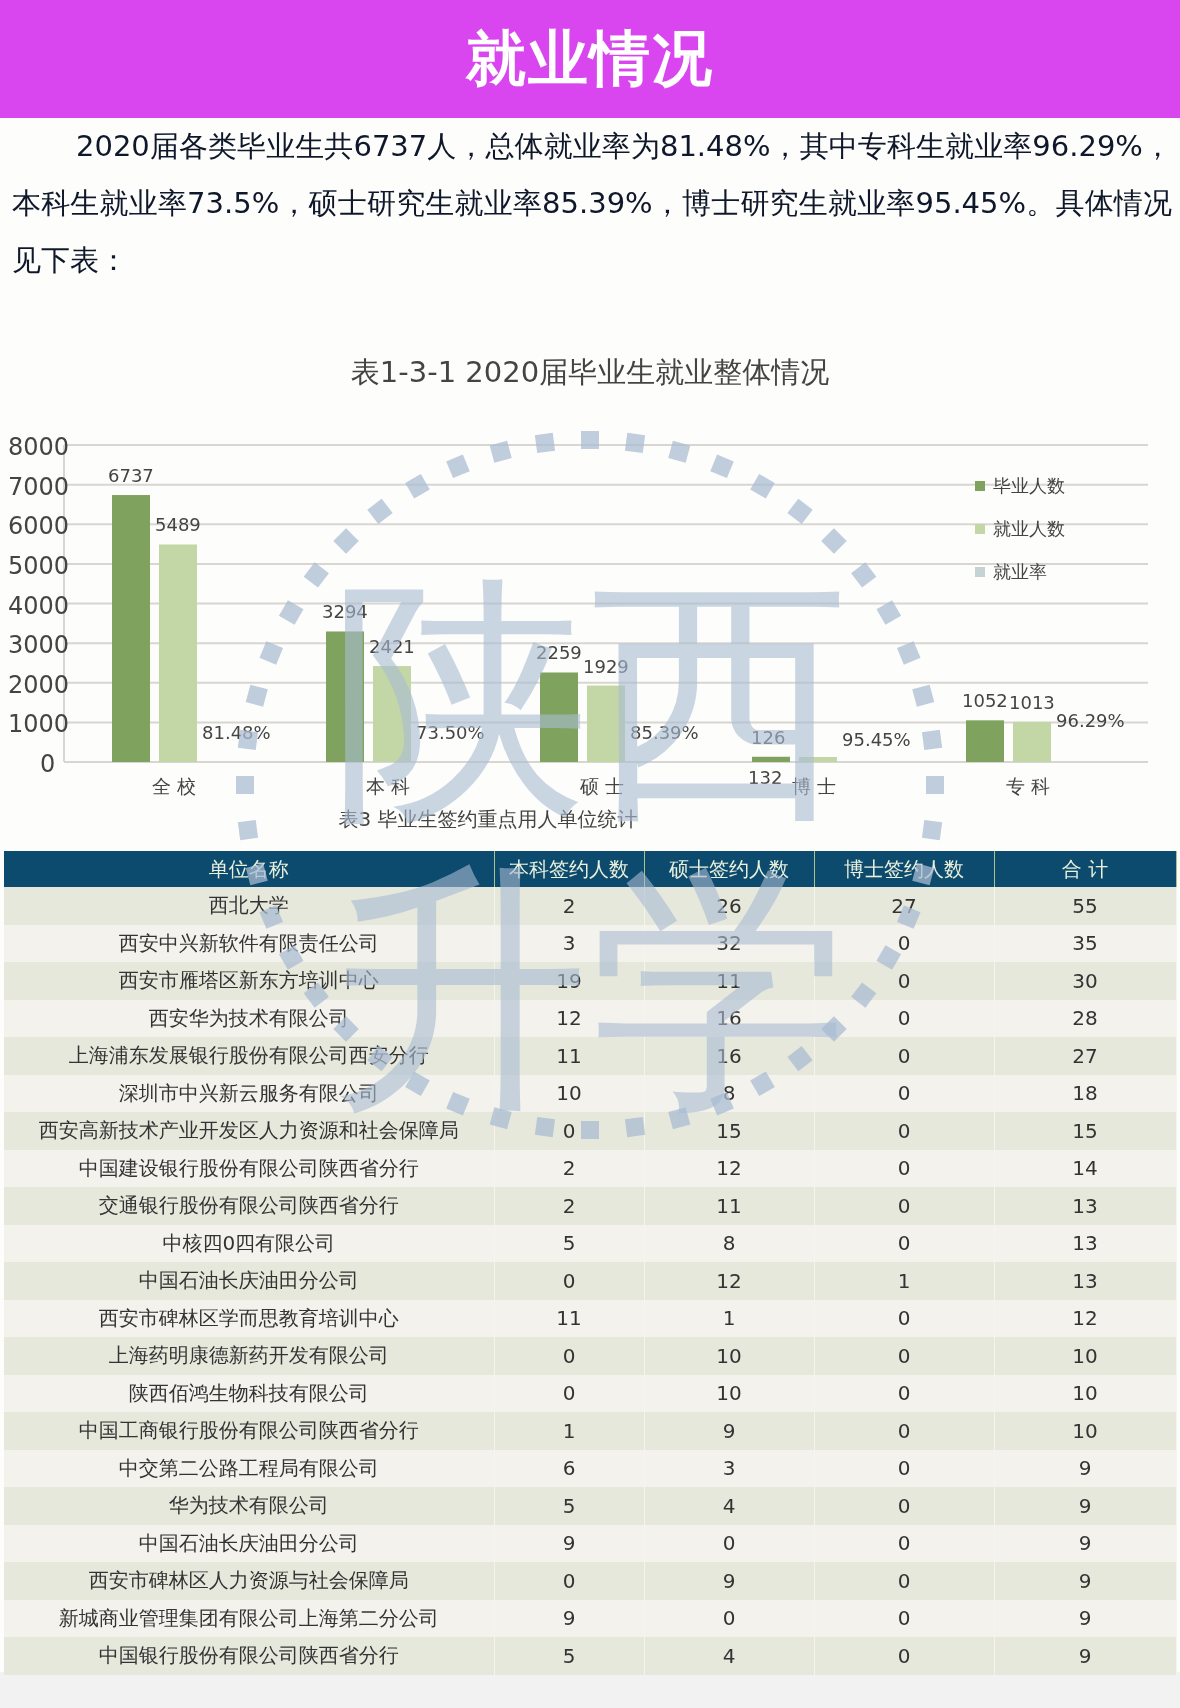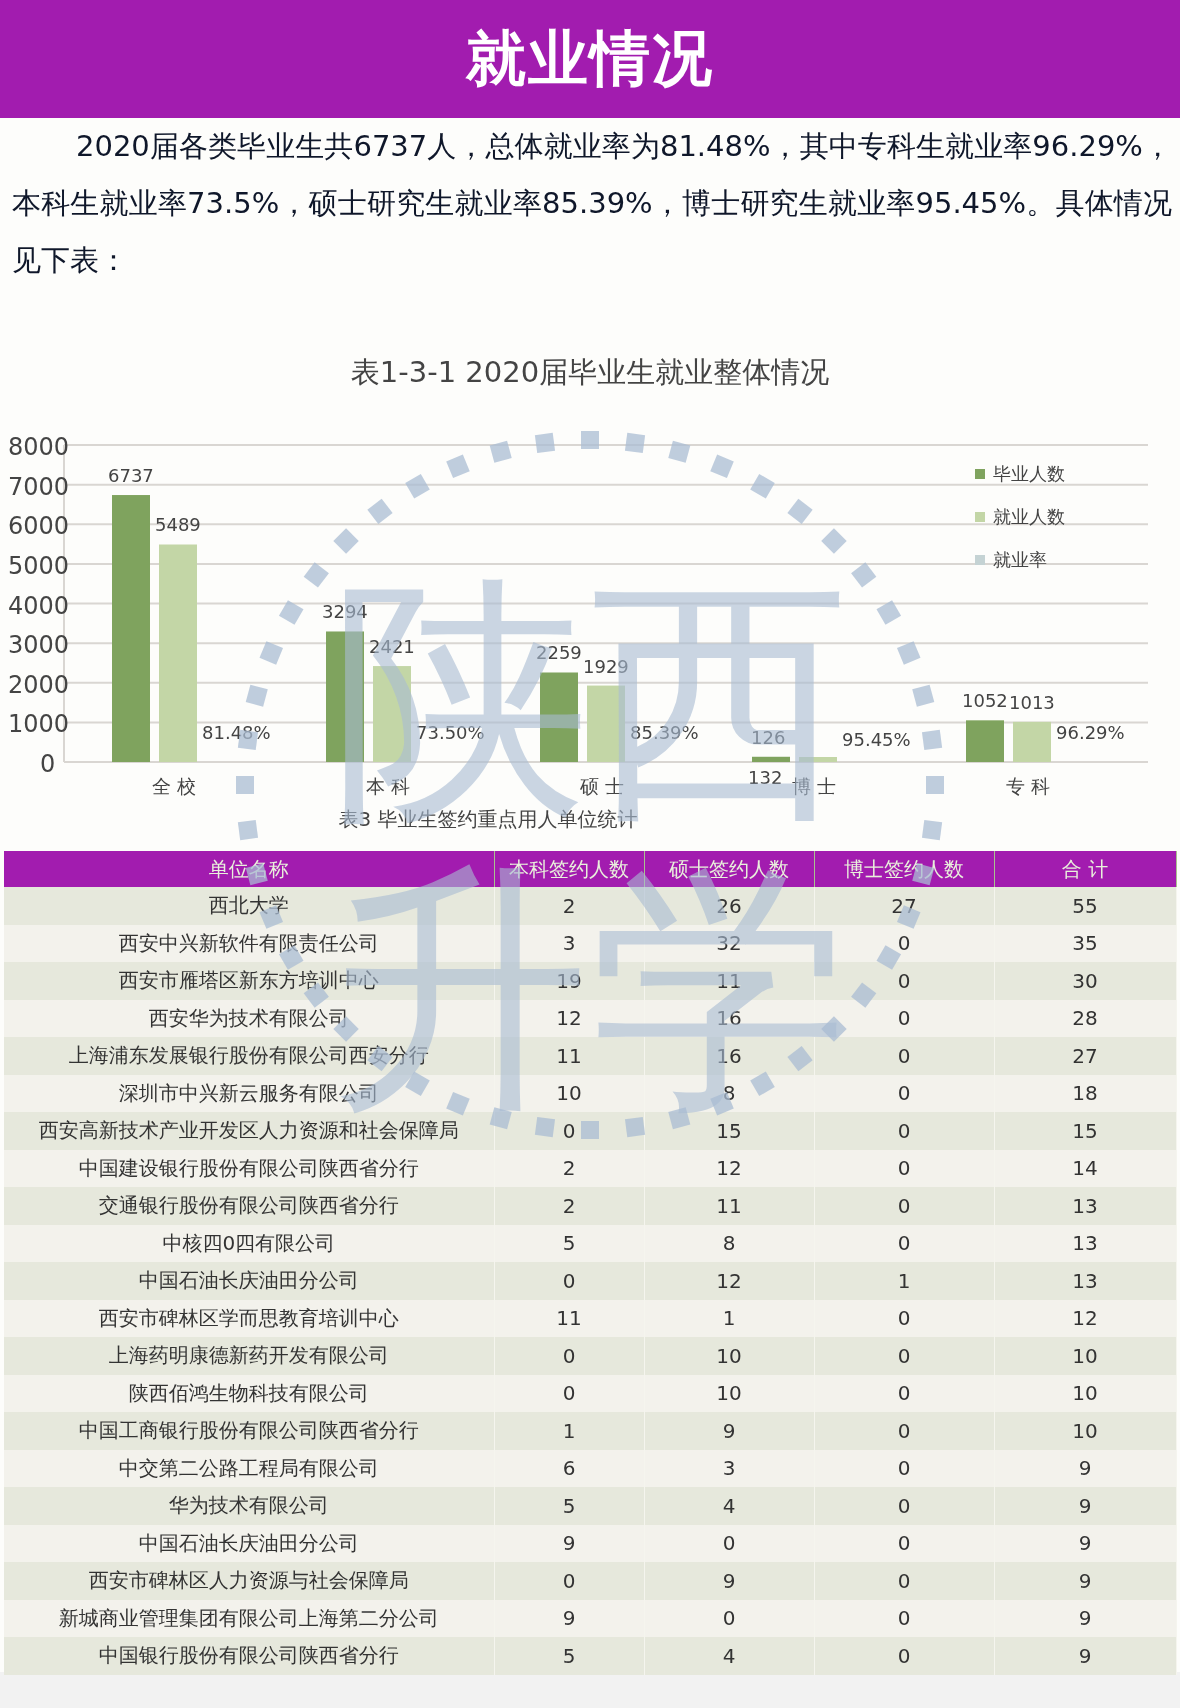--- a/index.html
+++ b/index.html
@@ -1,33 +1,33 @@
 <!DOCTYPE html>
 <html><head>
 <meta charset="utf-8">
 <style>
   * { box-sizing: border-box; margin: 0; padding: 0; }
   html, body { width: 1180px; height: 1708px; background: #f2f2f2; overflow: hidden; }
   body { font-family: "DejaVu Sans", "Liberation Sans", sans-serif; color: #333; position: relative; }
   .page { position: absolute; left: 0; top: 0; width: 1180px; height: 1672px; background: #fdfdfb; }
-  .banner { position: absolute; left: 0; top: 0; width: 1180px; height: 118px; background: #a21caf; display: flex; align-items: center; justify-content: center; }
+  .banner { position: absolute; left: 0; top: 0; width: 1180px; height: 118px; background: #d946ef; display: flex; align-items: center; justify-content: center; }
   .banner h1 { color: #fff; font-family: "DejaVu Serif", "Liberation Serif", serif; font-size: 60px; font-weight: bold; letter-spacing: 2px; }
   .intro { position: absolute; left: 12px; top: 118px; width: 1160px; font-size: 29px; line-height: 57px; color: #0f172a; text-indent: 64px; text-align: justify; }
   .chart-title { position: absolute; left: 0; width: 1180px; top: 353px; text-align: center; font-size: 29px; color: #444; }
   .chart { position: absolute; left: 0; top: 430px; width: 1180px; height: 380px; }
   .chart svg { position: absolute; left: 0; top: 0; }
   .ytick { position: absolute; left: 8px; width: 56px; text-align: left; font-size: 24px; color: #444; }
   .xlabel { position: absolute; font-size: 19px; color: #444; text-align: center; width: 120px; }
   .dlabel { position: absolute; font-size: 18px; color: #444; white-space: nowrap; }
-  .legend { position: absolute; left: 975px; top: 452px; }
+  .legend { position: absolute; left: 975px; top: 464px; }
   .legend-item { display: flex; align-items: center; height: 43px; font-size: 18px; color: #444; }
   .legend-swatch { width: 10px; height: 10px; margin-right: 8px; }
   .table-title { position: absolute; left: 0; width: 976px; top: 806px; text-align: center; font-size: 20px; color: #444; }
   table.units { position: absolute; left: 4px; top: 851px; width: 1172px; border-collapse: collapse; table-layout: fixed; }
-  table.units th { background: #a21caf; color: #e9f0dc; font-weight: normal; font-size: 20px; height: 36px; border-right: 1px solid #a9c28e; }
+  table.units th { background: #0c4a6e; color: #e9f0dc; font-weight: normal; font-size: 20px; height: 36px; border-right: 1px solid #a9c28e; }
   table.units td { font-size: 20px; height: 37.5px; text-align: center; color: #333; border-right: 1px solid #f5f5ee; }
   table.units tr:nth-child(odd) td { background: #e6e8dc; }
   table.units tr:nth-child(even) td { background: #f3f2ec; }
   .watermark { position: absolute; left: 0; top: 0; width: 1180px; height: 1708px; pointer-events: none; }
 </style>
 </head>
 <body>
 
 <div class="page">
 
@@ -81,21 +81,21 @@
         <div class="dlabel" style="left: 369px; top: 206.068px;">2421</div>
         <div class="dlabel" style="left: 416px; top: 292px;">73.50%</div>
         <div class="dlabel" style="left: 536px; top: 212.487px;">2259</div>
         <div class="dlabel" style="left: 583px; top: 225.563px;">1929</div>
         <div class="dlabel" style="left: 630px; top: 292px;">85.39%</div>
         <div class="dlabel" style="left: 748px; top: 296.769px; margin-top: 40px;">132</div>
         <div class="dlabel" style="left: 751px; top: 297.007px;">126</div>
         <div class="dlabel" style="left: 842px; top: 299px;">95.45%</div>
         <div class="dlabel" style="left: 962px; top: 260.315px;">1052</div>
         <div class="dlabel" style="left: 1009px; top: 261.86px;">1013</div>
-        <div class="dlabel" style="left: 1056px; top: 292px; text-align: center;">96.29%</div>
+        <div class="dlabel" style="left: 1056px; top: 280px; text-align: center;">96.29%</div>
       </div>
     <div id="xlabels">
         <div class="xlabel" style="left: 114px; top: 344px;">全 校</div>
         <div class="xlabel" style="left: 328px; top: 344px;">本 科</div>
         <div class="xlabel" style="left: 542px; top: 344px;">硕 士</div>
         <div class="xlabel" style="left: 754px; top: 344px;">博 士</div>
         <div class="xlabel" style="left: 968px; top: 344px;">专 科</div>
       </div>
   </div>
 

